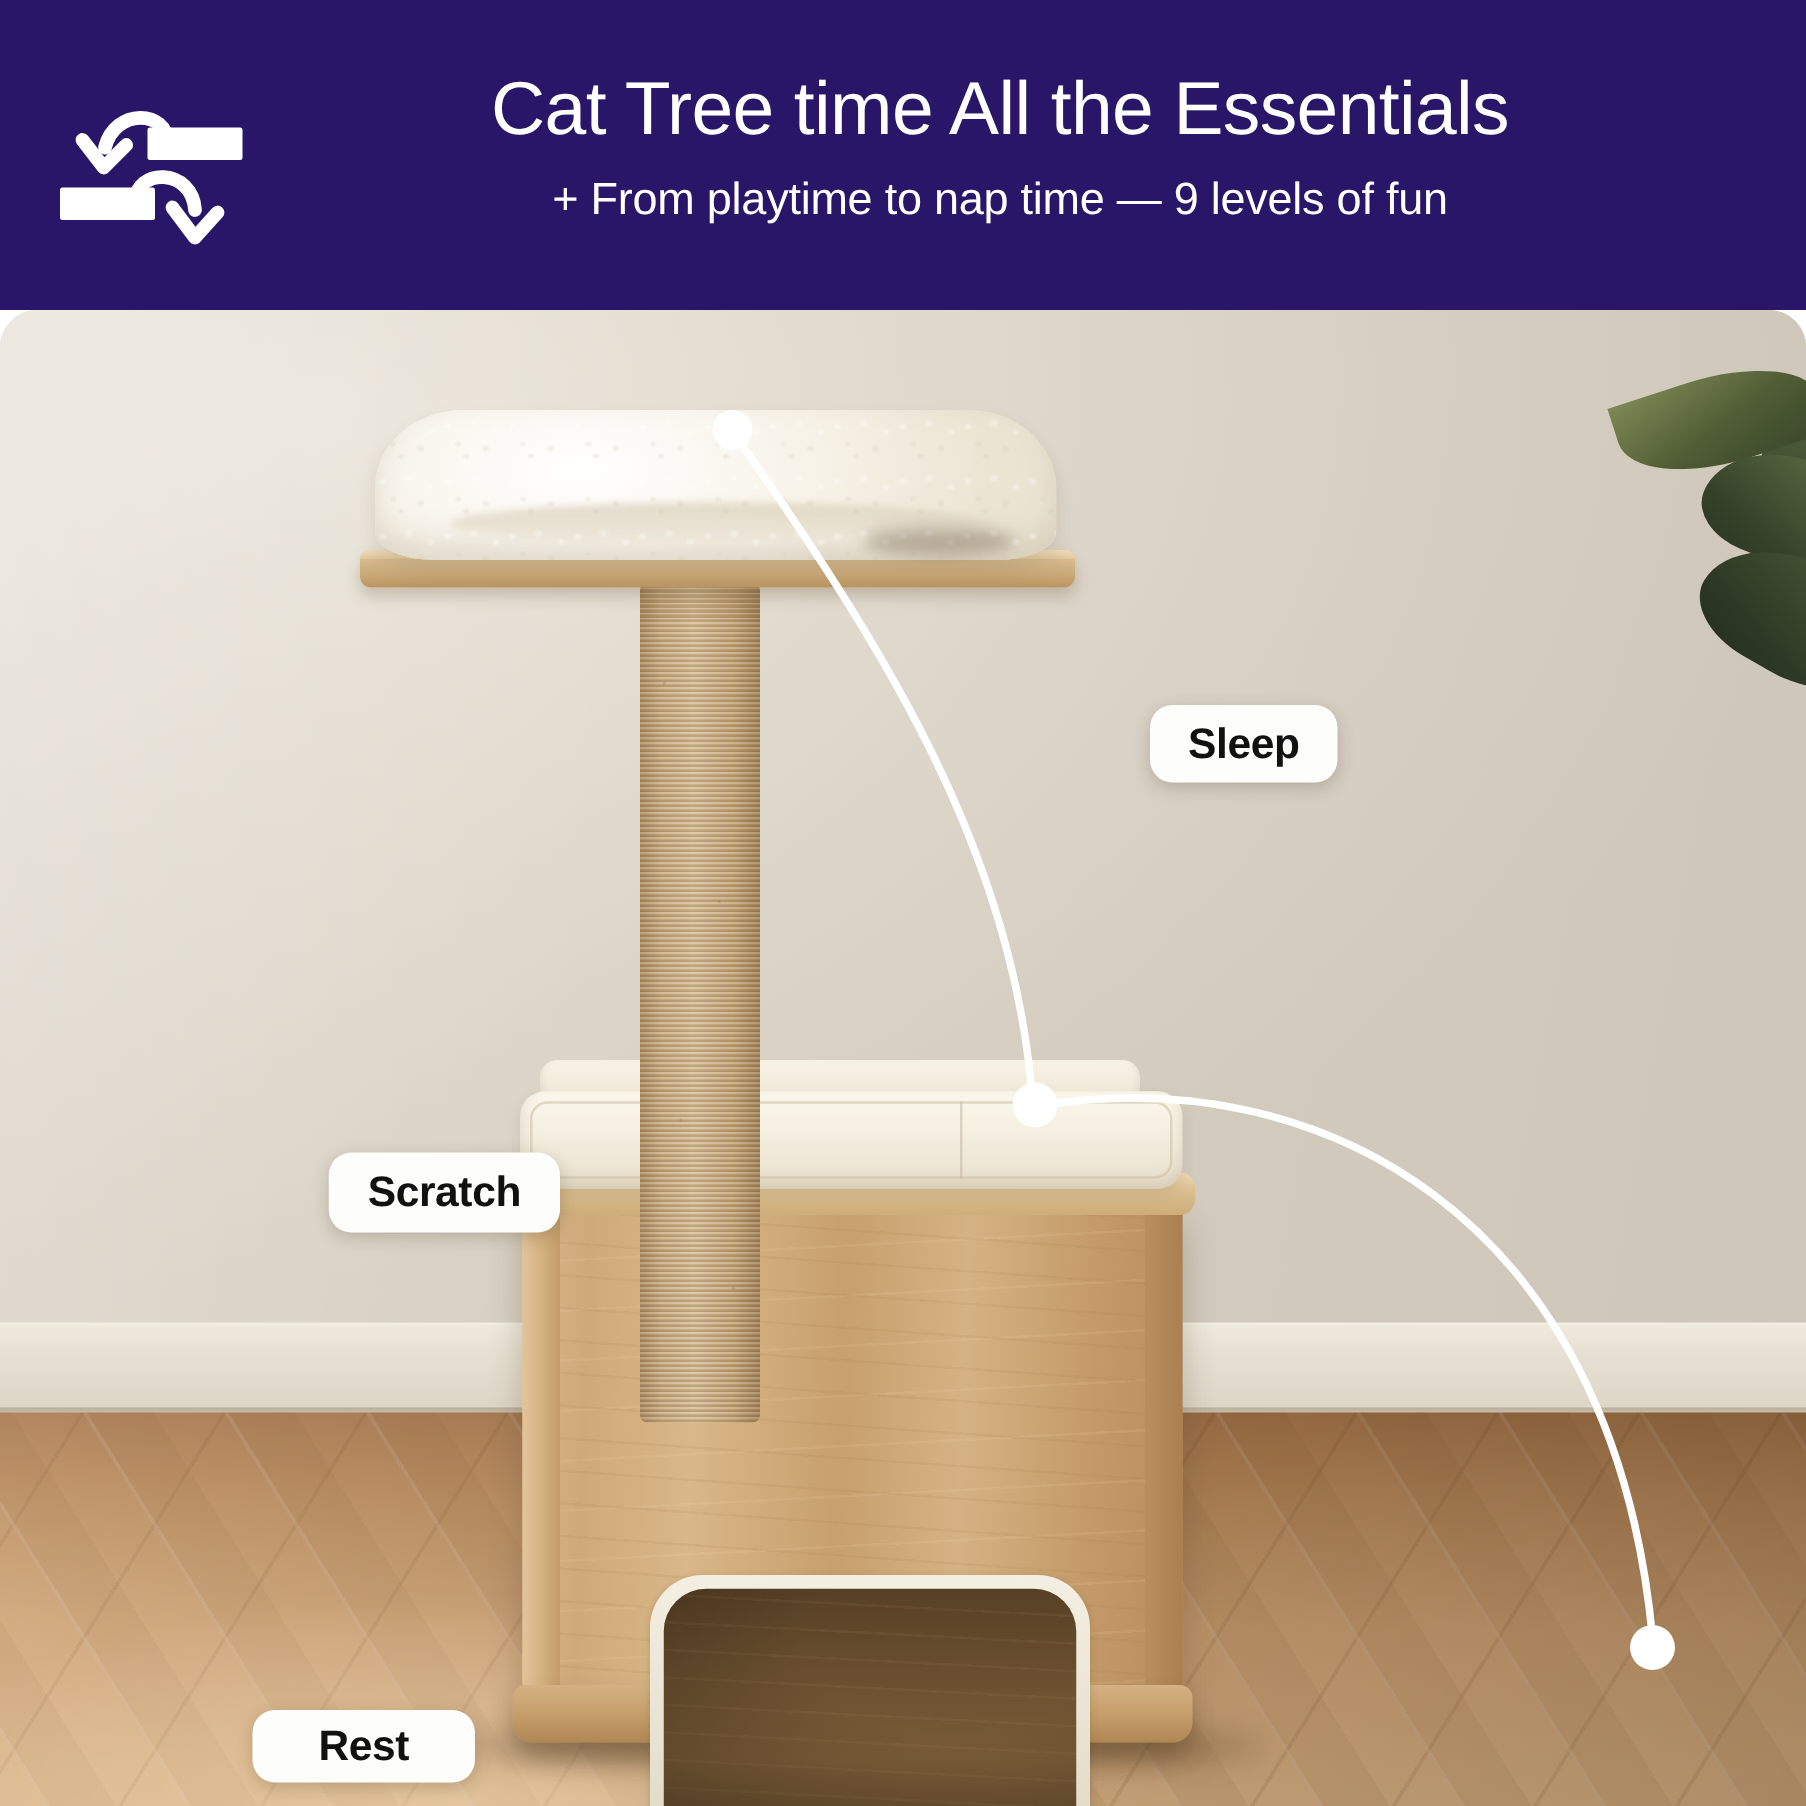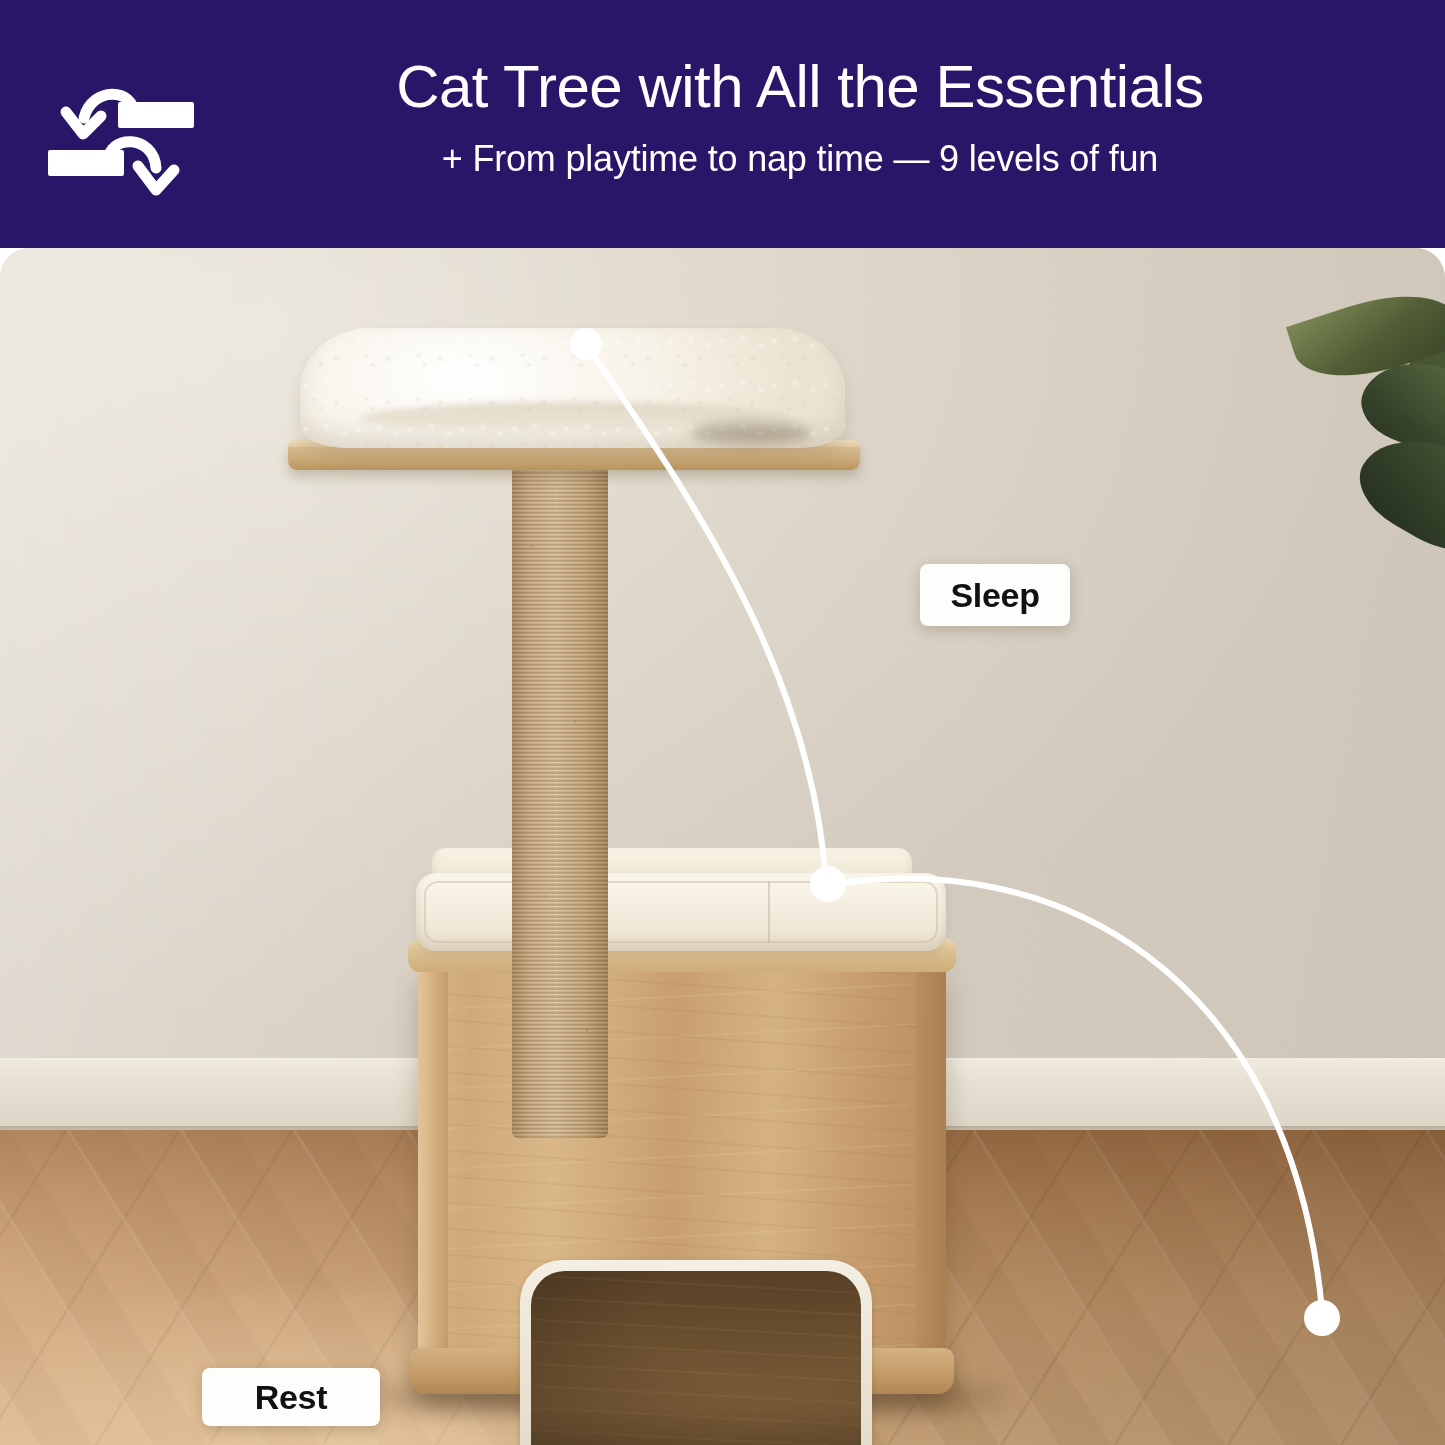--- a/index.html
+++ b/index.html
@@ -272,21 +272,21 @@
   #callout-svg{
     position:absolute; left:0; top:0; width:1445px; height:1197px;
     overflow:visible; pointer-events:none;
   }
   .cline{ fill:none; stroke:#ffffff; stroke-width:6; stroke-linecap:round; }
   .cdot{ fill:#ffffff; }
 
   .pill{
     position:absolute;
     background:#fdfdfb;
-    border-radius:8px;
+    border-radius:18px;
     box-shadow:0 4px 14px rgba(60,45,25,.22);
     display:flex; align-items:center; justify-content:center;
     color:#111111;
     font-size:34px; font-weight:700; letter-spacing:-0.3px;
     white-space:nowrap;
   }
   #pill-sleep  { left:920px; top:316px;  width:150px; height:62px; }
   #pill-scratch{ left:263px; top:674px;  width:185px; height:64px; }
   #pill-rest   { left:202px; top:1120px; width:178px; height:58px; }
 </style>
@@ -298,21 +298,21 @@
   <svg id="banner-icon" viewBox="0 0 150 132" aria-hidden="true">
     <rect x="72" y="30" width="76" height="26" rx="2" fill="#ffffff"></rect>
     <rect x="2" y="78" width="76" height="26" rx="2" fill="#ffffff"></rect>
     <path d="M88 42 C88 16 46 14 38 46" fill="none" stroke="#ffffff" stroke-width="11" stroke-linecap="round"></path>
     <path d="M20 40 L37 62 L55 44" fill="none" stroke="#ffffff" stroke-width="11" stroke-linecap="round" stroke-linejoin="round"></path>
     <path d="M62 90 C62 62 108 62 110 96" fill="none" stroke="#ffffff" stroke-width="11" stroke-linecap="round"></path>
     <path d="M92 94 L110 118 L128 98" fill="none" stroke="#ffffff" stroke-width="11" stroke-linecap="round" stroke-linejoin="round"></path>
   </svg>
 
   <div id="banner-text">
-    <div id="banner-title">Cat Tree with All the Essentials</div>
+    <div id="banner-title">Cat Tree time All the Essentials</div>
     <div id="banner-sub">+ From playtime to nap time — 9 levels of fun</div>
   </div>
 </div>
 
 <div id="photo">
 
   <div class="wall"></div>
   <div class="wall-vign"></div>
   <div class="baseboard"></div>
   <div class="baseboard-shadow"></div>
@@ -378,15 +378,16 @@
     <path class="cline" d="M 586 1232 C 430 1230 270 1250 200 1344"></path>
 
     <circle class="cdot" cx="586" cy="96" r="16"></circle>
     <circle class="cdot" cx="828" cy="636" r="18"></circle>
     <circle class="cdot" cx="1322" cy="1070" r="18"></circle>
     <circle class="cdot" cx="586" cy="1232" r="17"></circle>
     <circle class="cdot" cx="198" cy="1348" r="17"></circle>
   </svg>
 
   <div class="pill" id="pill-sleep">Sleep</div>
+  <div class="pill" id="pill-scratch">Scratch</div>
   <div class="pill" id="pill-rest">Rest</div>
 
 </div>
 
 </body></html>

